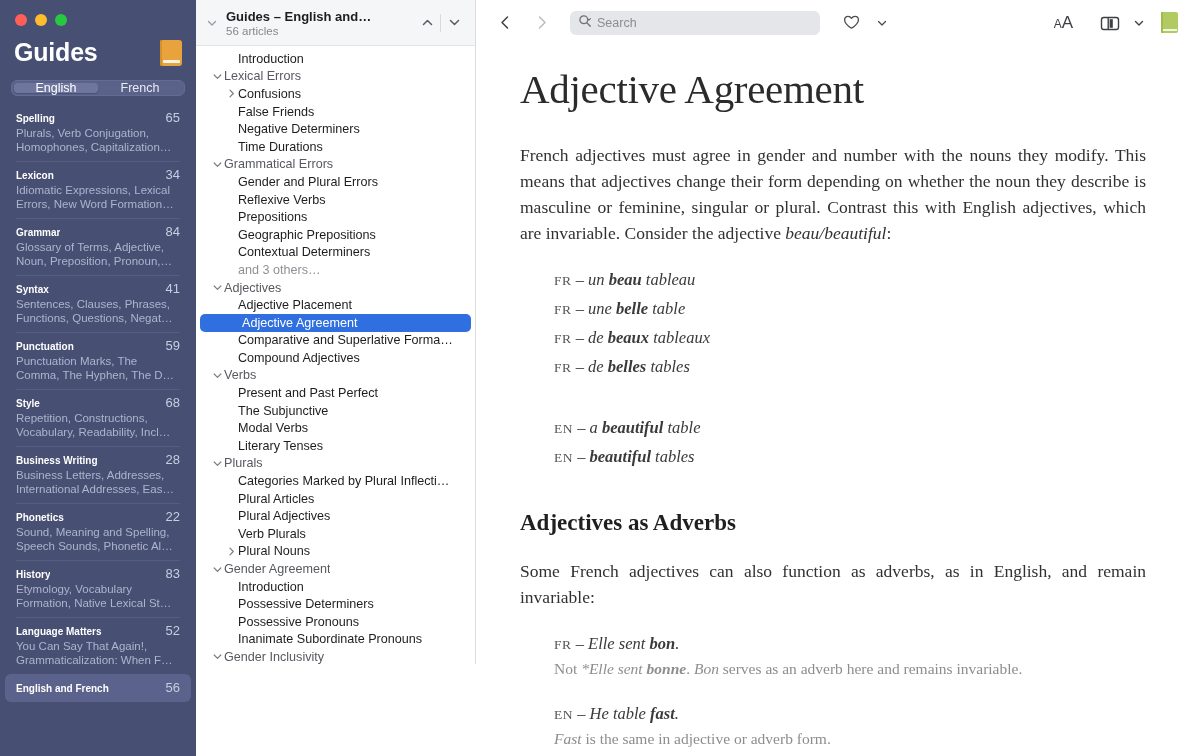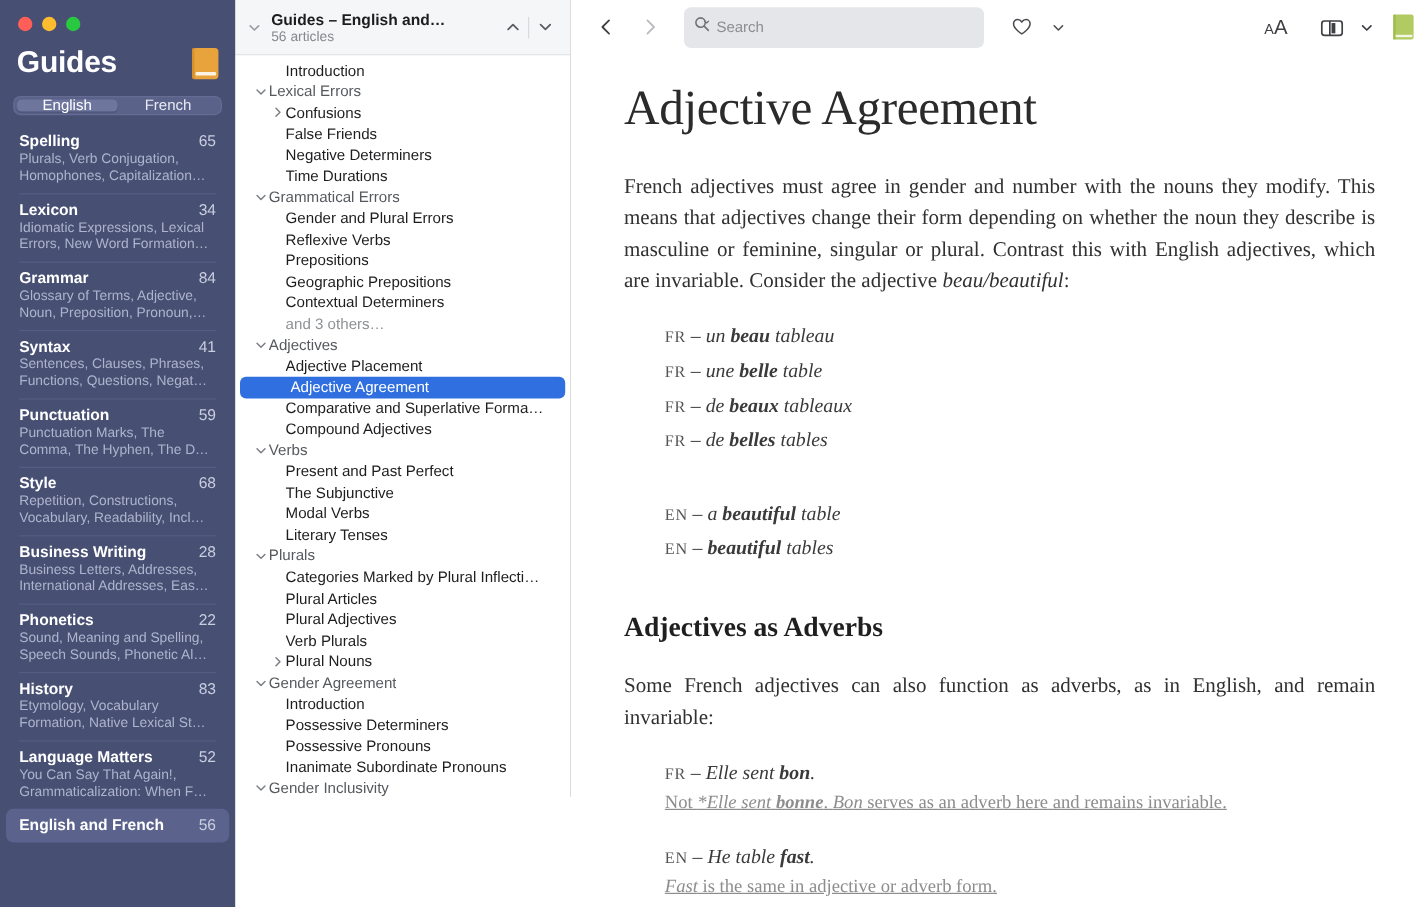--- a/index.html
+++ b/index.html
@@ -76,21 +76,21 @@
   .guide-item .sep {
     position: absolute; left: 11px; right: 11px; top: 0;
     height: 1px; background: #555d82;
   }
   .guide-item:first-child .sep { display: none; }
   .guide-head {
     display: flex; align-items: baseline; justify-content: space-between;
     gap: 6px;
   }
   .guide-name {
-    color: #ffffff; font-size: 13px; font-weight: bold;
+    color: #ffffff; font-size: 10px; font-weight: bold;
     white-space: nowrap; overflow: hidden; text-overflow: ellipsis;
   }
   .guide-count { color: #c9cde0; font-size: 13px; flex: 0 0 auto; }
   .guide-sub {
     color: #aeb4cd; font-size: 11.5px; line-height: 14px;
     margin-top: 1px;
     display: -webkit-box; -webkit-line-clamp: 2; -webkit-box-orient: vertical;
     overflow: hidden;
   }
 
@@ -163,21 +163,21 @@
     background: #ffffff;
   }
   .tb-btn {
     width: 26px; height: 26px;
     display: flex; align-items: center; justify-content: center;
     color: #3d3f43;
   }
   .tb-btn.dim { color: #b9bbbf; }
   .search-field {
     flex: 0 0 250px;
-    height: 34px;
+    height: 24px;
     background: #e4e6e9;
     border-radius: 6px;
     display: flex; align-items: center;
     gap: 5px;
     padding: 0 8px;
     margin-left: 6px;
   }
   .search-placeholder { font-size: 12.5px; color: #8a8d92; }
   .tb-spacer { flex: 1; }
   .tb-right { display: flex; align-items: center; gap: 8px; }
@@ -238,21 +238,20 @@
   .art-h2 {
     font-size: 23px;
     font-weight: bold;
     margin: 40px 0 22px 0;
     color: #1f1f1f;
   }
   .ex-note {
     font-size: 15.5px;
     line-height: 23px;
     color: #8d8d8d;
-    text-decoration: underline;
   }
   .ex-note i { font-style: italic; }
   .ex-note b { font-weight: bold; font-style: italic; }
   .ex-block { margin-bottom: 4px; }
 </style>
 </head>
 <body>
 
 <div class="app">
 

